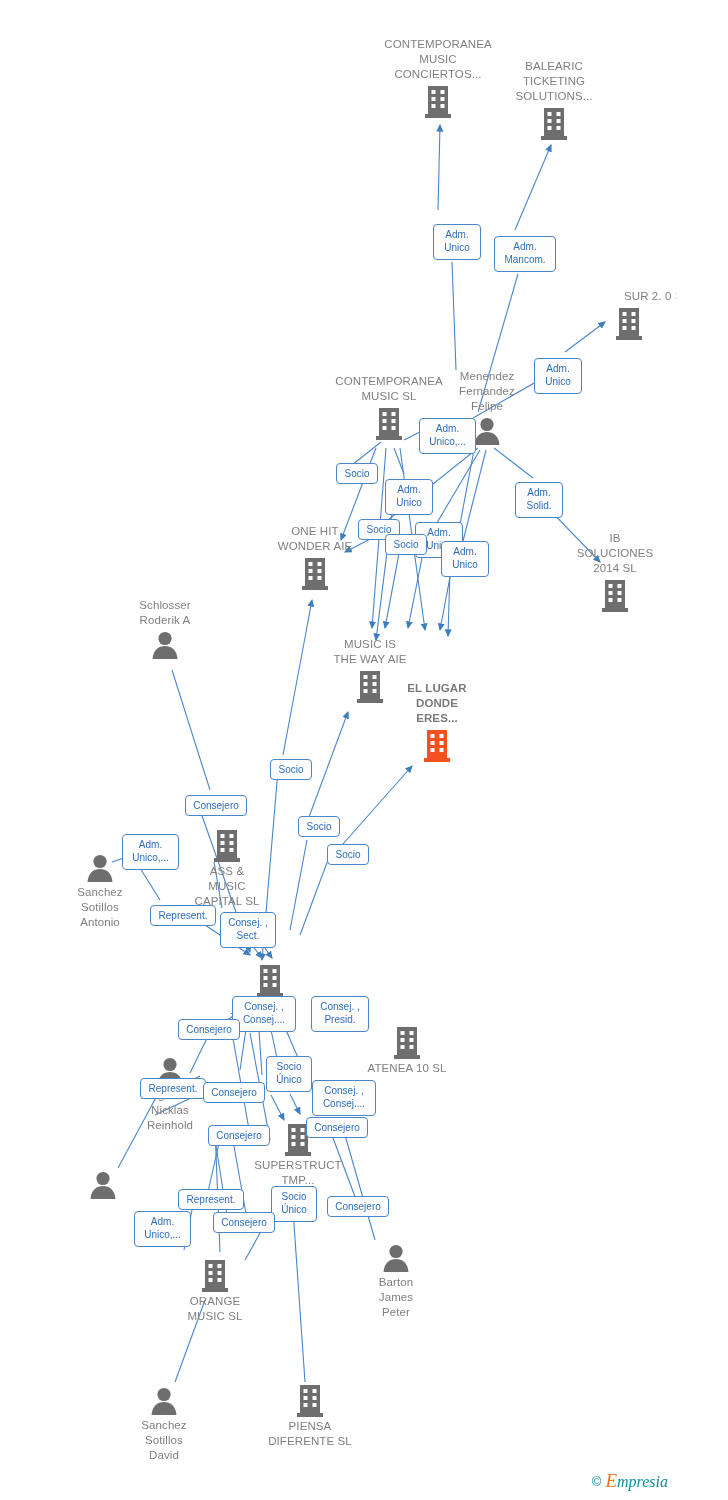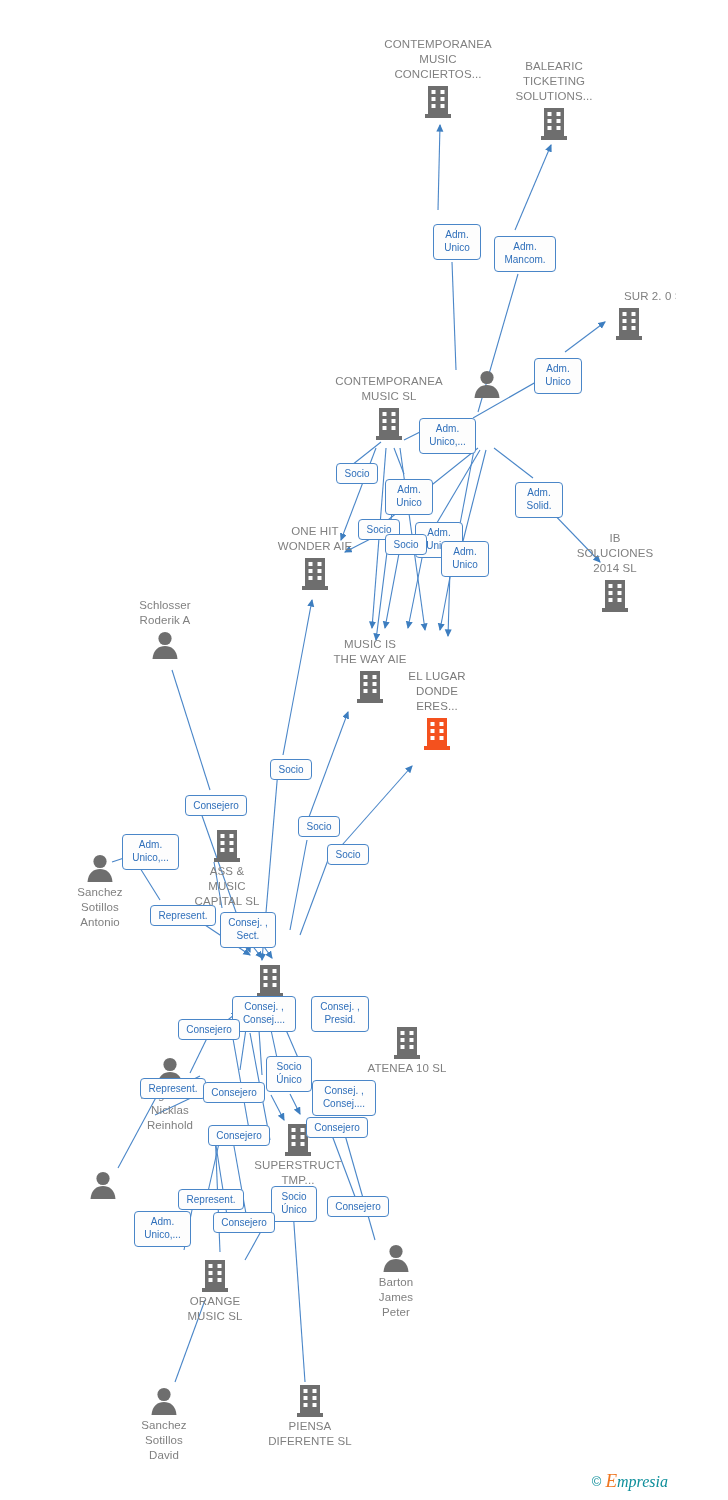--- a/index.html
+++ b/index.html
@@ -40,21 +40,21 @@
     white-space: pre-line;
   }
   .node .glyph {
     display: block;
     line-height: 0;
   }
   .node.company .glyph svg { display: block; margin: 0 auto; }
   .node.person .glyph svg { display: block; margin: 0 auto; }
   .node.label-above .lbl { margin-bottom: 2px; }
   .node.label-below .lbl { margin-top: 2px; }
-  .node.focus .lbl { color: #7a7a7a; font-weight: normal; }
+  .node.focus .lbl { color: #7a7a7a; font-weight: bold; margin-top: 12px; }
   .rel {
     position: absolute;
     border: 1px solid #4a86c8;
     border-radius: 4px;
     background: #fdfdfd;
     color: #2f6fba;
     font-size: 10px;
     line-height: 13px;
     text-align: center;
     padding: 3px 5px 3px 5px;
@@ -220,20 +220,23 @@
             <rect x="8.5" y="6" width="4" height="4" fill="#ffffff"></rect>
             <rect x="17.5" y="6" width="4" height="4" fill="#ffffff"></rect>
             <rect x="8.5" y="13" width="4" height="4" fill="#ffffff"></rect>
             <rect x="17.5" y="13" width="4" height="4" fill="#ffffff"></rect>
             <rect x="8.5" y="20" width="4" height="4" fill="#ffffff"></rect>
             <rect x="17.5" y="20" width="4" height="4" fill="#ffffff"></rect>
           </svg>
         </span>
       </div>
       <div class="node person label-above" style="left: 487px; top: 369px;">
+        <span class="lbl">Menendez
+Fernandez
+Felipe</span>
         <span class="glyph">
           <svg width="30" height="30" viewBox="0 0 30 30" aria-hidden="true">
             <circle cx="15" cy="8.5" r="6.6" fill="#6e6e6e"></circle>
             <path d="M2.5 29 C3.2 19.5 9 16 15 16 C21 16 26.8 19.5 27.5 29 Z" fill="#6e6e6e"></path>
           </svg>
         </span>
       </div>
       <div class="node company label-above" style="left: 315px; top: 524px;">
         <span class="lbl">ONE HIT
 WONDER AIE</span>

